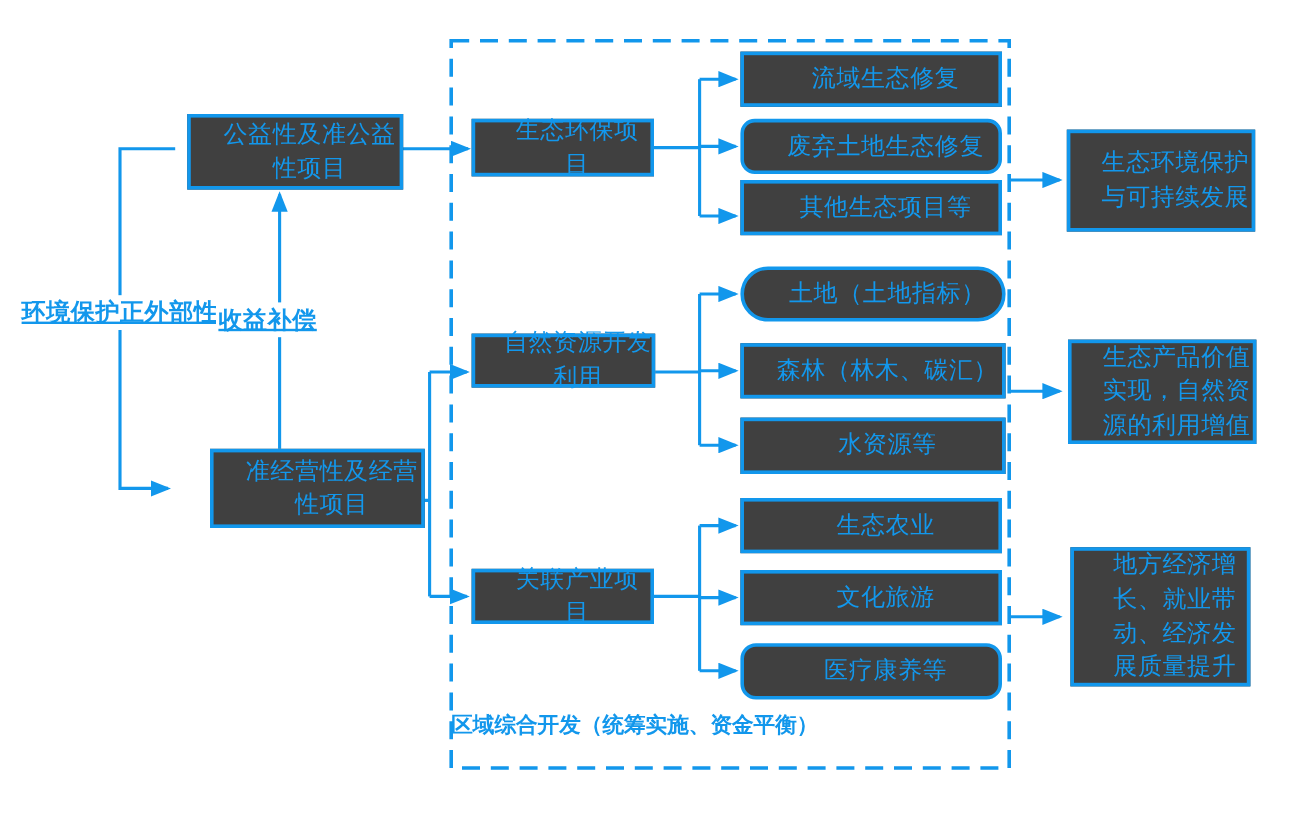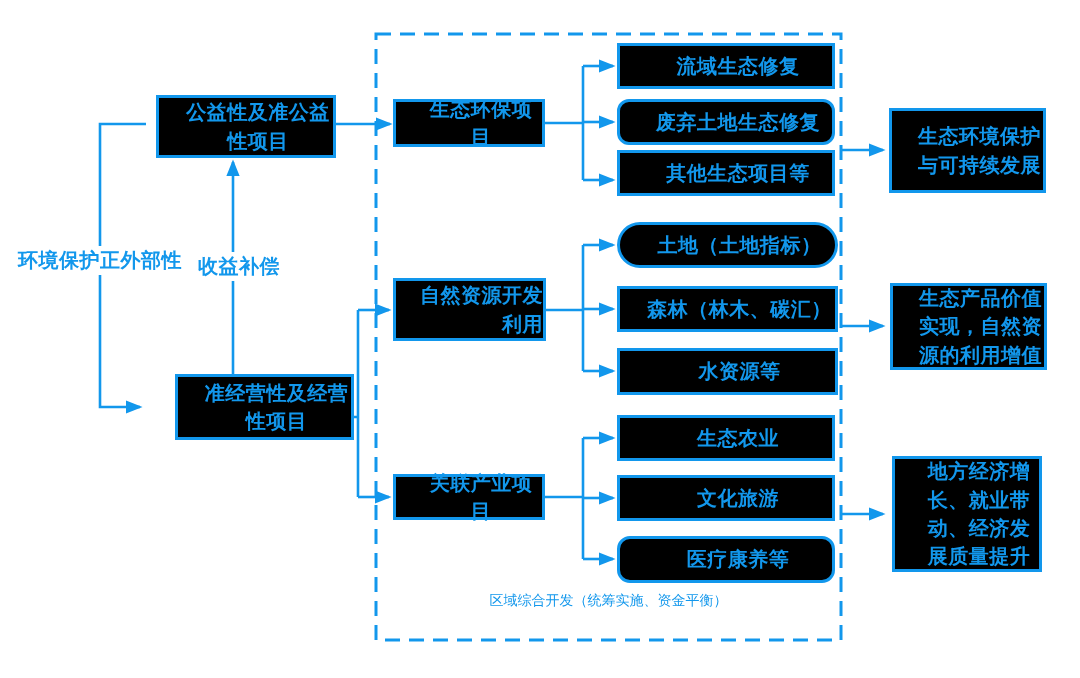--- a/index.html
+++ b/index.html
@@ -13,47 +13,48 @@
     background:#ffffff;
     overflow:hidden;
   }
   #wires{position:absolute;left:0;top:0;width:1080px;height:678px;}
   .ln{stroke:var(--blue);stroke-width:2.6;fill:none;}
   .dashed{stroke:var(--blue);stroke-width:3;fill:none;stroke-dasharray:15 9;}
   .box{
     position:absolute;
     box-sizing:border-box;
     border:3px solid var(--blue);
-    background:#000000;
+    background:#404040;
     color:var(--blue);
-    font-weight:bold;
+    font-weight:normal;
     display:flex;align-items:center;justify-content:center;
     text-align:center;
     white-space:pre-line;
     font-size:20px;
     line-height:1.42;
     letter-spacing:0.5px;
     padding-left:24px;
   }
   .floating-label{
     position:absolute;
     color:var(--blue);
     font-weight:bold;
     font-size:20px;
     letter-spacing:0.5px;
     white-space:nowrap;
     background:#ffffff;
     padding:1px 2px;
+    text-decoration:underline;
   }
   .caption{
     position:absolute;
     color:var(--blue);
-    font-weight:normal;
-    font-size:14px;
-    text-align:center;
+    font-weight:bold;
+    font-size:18px;
+    text-align:left;
     white-space:nowrap;
   }
 </style>
 </head>
 <body>
 
 <div id="canvas">
 
   <svg id="wires" viewBox="0 0 1080 678">
     <defs>
@@ -92,29 +93,29 @@
     <line class="ln" x1="583" y1="438" x2="613" y2="438" marker-end="url(#arrow)"></line>
     <line class="ln" x1="583" y1="498" x2="613" y2="498" marker-end="url(#arrow)"></line>
     <line class="ln" x1="583" y1="559" x2="613" y2="559" marker-end="url(#arrow)"></line>
 
     <line class="ln" x1="841" y1="150" x2="883" y2="150" marker-end="url(#arrow)"></line>
     <line class="ln" x1="841" y1="326" x2="883" y2="326" marker-end="url(#arrow)"></line>
     <line class="ln" x1="841" y1="514" x2="883" y2="514" marker-end="url(#arrow)"></line>
   </svg>
 
   <div class="floating-label" style="left:16px;top:246px;">环境保护正外部性</div>
-  <div class="floating-label" style="left:196px;top:252px;">收益补偿</div>
+  <div class="floating-label" style="left:180px;top:252px;">收益补偿</div>
 
   <div class="box" style="left:156px;top:95px;width:180px;height:63px;">公益性及准公益
 性项目</div>
   <div class="box" style="left:143px;top:374px;width:179px;height:66px;margin-left:32px;">准经营性及经营
 性项目</div>
 
   <div class="box" style="left:393px;top:99px;width:152px;height:48px;">生态环保项目</div>
-  <div class="box" style="left:393px;top:278px;width:153px;height:63px;text-align:right;">自然资源开发
+  <div class="box" style="left:393px;top:278px;width:153px;height:45px;">自然资源开发
 利用</div>
   <div class="box" style="left:393px;top:474px;width:152px;height:46px;">关联产业项目</div>
 
   <div class="box" style="left:617px;top:43px;width:218px;height:46px;">流域生态修复</div>
   <div class="box" style="left:617px;top:99px;width:218px;height:46px;border-radius:12px;">废弃土地生态修复</div>
   <div class="box" style="left:617px;top:150px;width:218px;height:46px;">其他生态项目等</div>
 
   <div class="box" style="left:617px;top:222px;width:221px;height:46px;border-radius:23px;">土地（土地指标）</div>
   <div class="box" style="left:617px;top:286px;width:221px;height:46px;">森林（林木、碳汇）</div>
   <div class="box" style="left:617px;top:348px;width:221px;height:47px;">水资源等</div>

